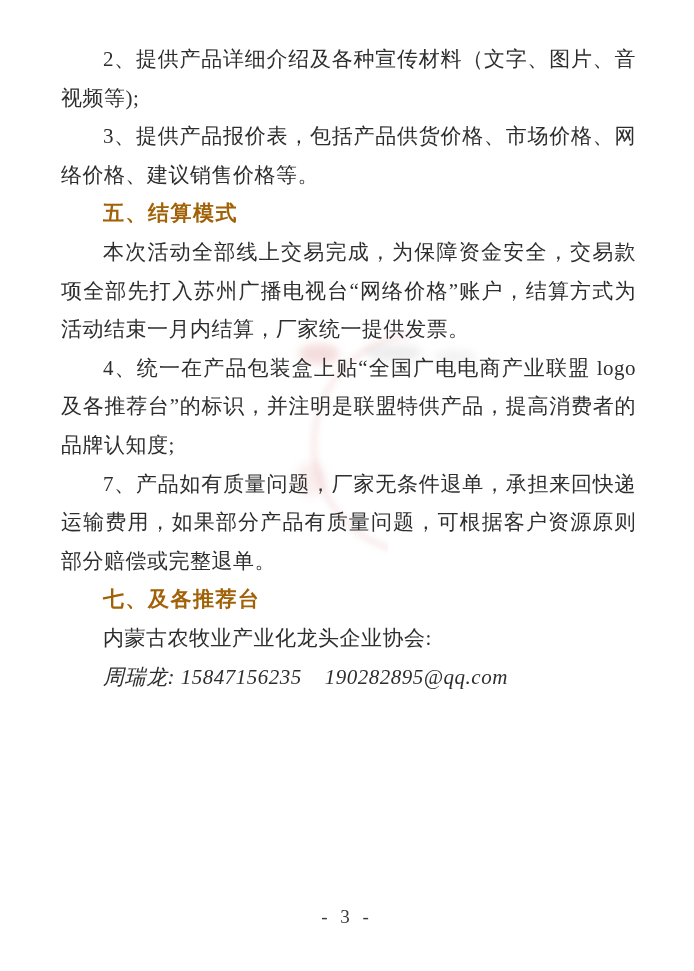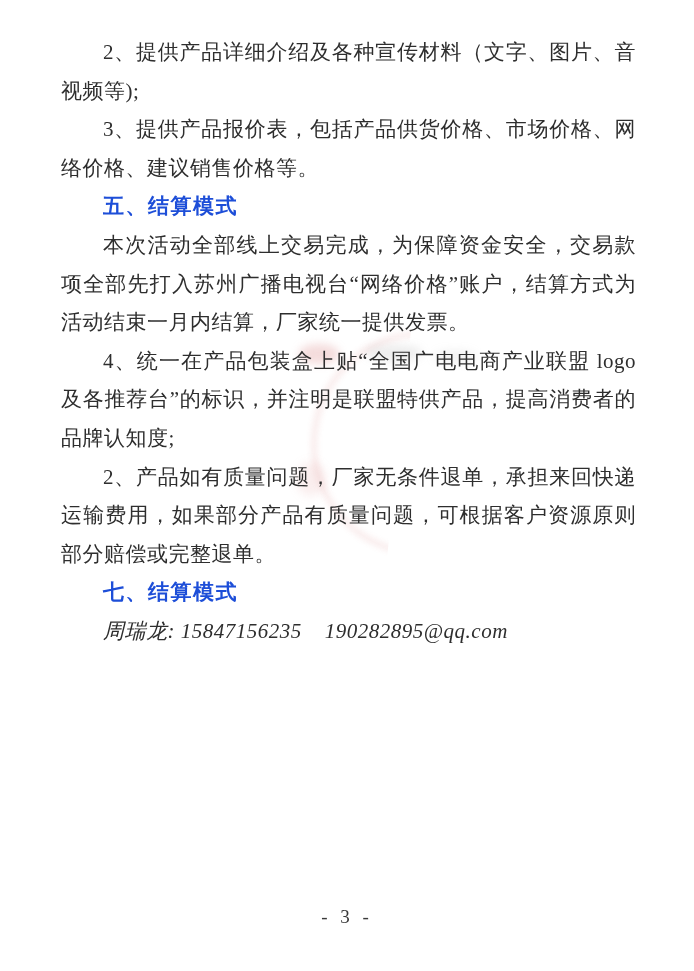--- a/index.html
+++ b/index.html
@@ -12,36 +12,36 @@
     width: 694px;
     height: 971px;
     background: #ffffff;
     overflow: hidden;
     font-family: "Liberation Serif", "DejaVu Serif", serif;
     color: #2e2e2e;
   }
   .content {
     position: absolute;
     left: 61px;
-    top: 33px;
+    top: 40px;
     width: 575px;
     font-size: 21px;
     line-height: 38.6px;
     text-align: justify;
     letter-spacing: 0.5px;
   }
   .content p {
     margin: 0;
     padding: 0;
     text-indent: 2em;
   }
   .heading {
     font-family: Liberation Sans, sans-serif;
     font-weight: 700;
-    color: #1d4ed8;
+    color: #a16207;
     letter-spacing: 1.5px;
   }
   .contact {
     white-space: pre-wrap;
     font-style: italic;
   }
   .footer {
     position: absolute;
     top: 906px;
     left: 0;
@@ -121,20 +121,21 @@
   <div class="seal-mark-b"></div>
   <div class="seal-mark-c"></div>
   <div class="seal-mark-d"></div>
 
   <div class="content">
     <p>2、提供产品详细介绍及各种宣传材料（文字、图片、音视频等);</p>
     <p>3、提供产品报价表，包括产品供货价格、市场价格、网络价格、建议销售价格等。</p>
     <p class="heading">五、结算模式</p>
     <p>本次活动全部线上交易完成，为保障资金安全，交易款项全部先打入苏州广播电视台“网络价格”账户，结算方式为活动结束一月内结算，厂家统一提供发票。</p>
     <p>4、统一在产品包装盒上贴“全国广电电商产业联盟 logo 及各推荐台”的标识，并注明是联盟特供产品，提高消费者的品牌认知度;</p>
-    <p>2、产品如有质量问题，厂家无条件退单，承担来回快递运输费用，如果部分产品有质量问题，可根据客户资源原则部分赔偿或完整退单。</p>
-    <p class="heading">七、结算模式</p>
+    <p>7、产品如有质量问题，厂家无条件退单，承担来回快递运输费用，如果部分产品有质量问题，可根据客户资源原则部分赔偿或完整退单。</p>
+    <p class="heading">七、及各推荐台</p>
+    <p>内蒙古农牧业产业化龙头企业协会:</p>
     <p class="contact">周瑞龙: 15847156235    190282895@qq.com</p>
   </div>
 
   <div class="footer">- 3 -</div>
 
 </div>
 
 </body></html>

